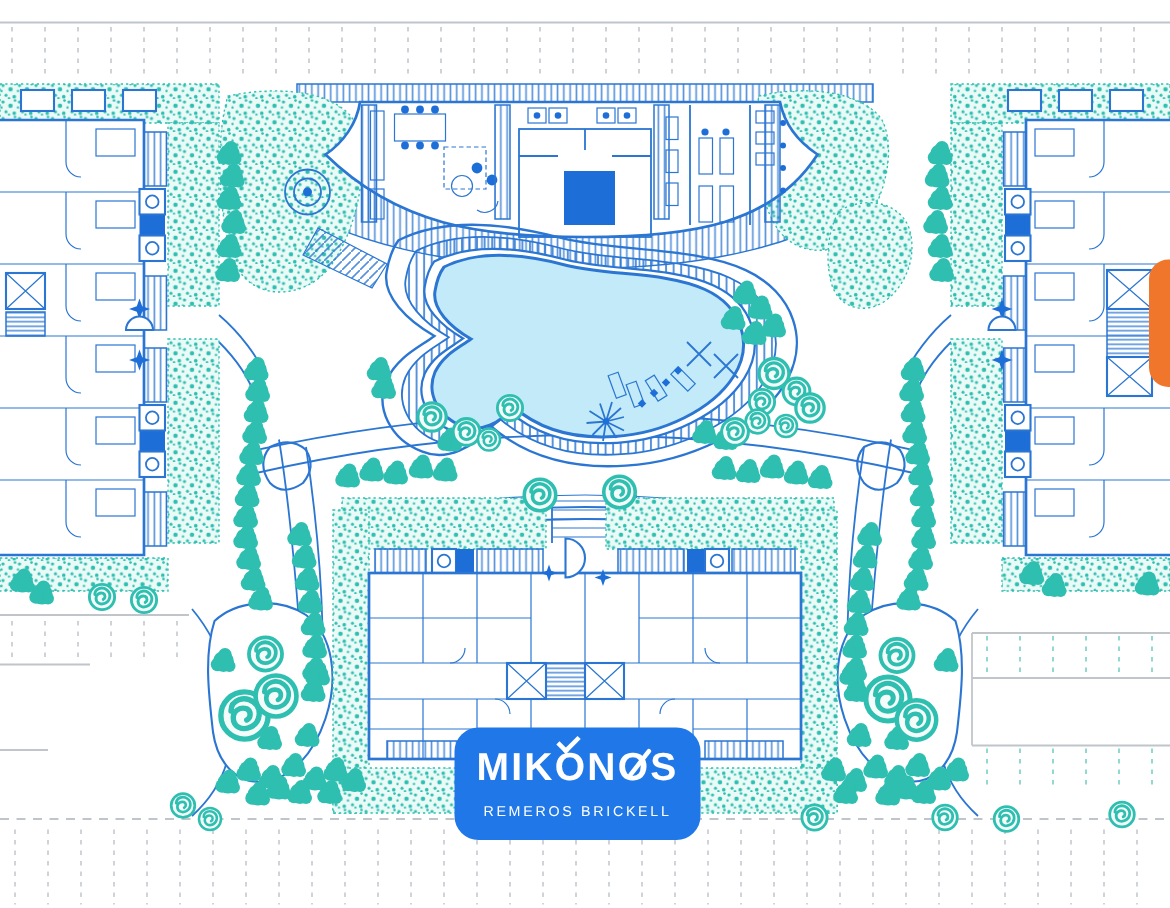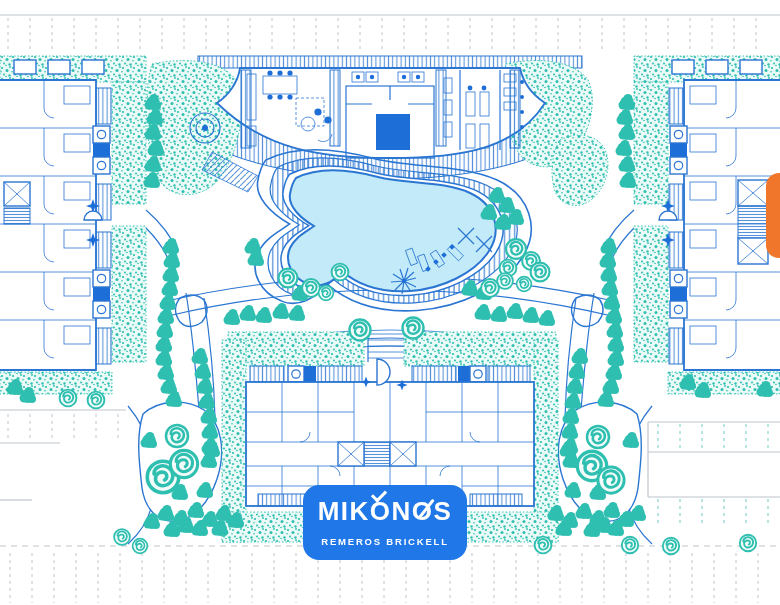--- a/index.html
+++ b/index.html
@@ -33,21 +33,21 @@
   
   .logo{position:absolute;left:303px;top:485px;width:164px;height:75px;border-radius:16px;
         background:var(--c-logo);color:#fff;text-align:center;}
   .logo-title-wrap{position:relative;width:164px;height:44px;}
   .logo-title{position:absolute;left:0;right:0;top:13px;font-size:26px;font-weight:700;
         letter-spacing:1.5px;line-height:1;}
   .accent-check{position:absolute;left:69px;top:5px;width:11px;height:6px;
         border-left:3px solid #fff;border-bottom:3px solid #fff;transform:rotate(-45deg);}
   .accent-slash{position:absolute;left:122px;top:12px;width:2.5px;height:23px;background:#fff;
         transform:rotate(38deg);border-radius:2px;}
-  .logo-sub{margin-top:7px;font-size:9.5px;font-weight:700;letter-spacing:1.8px;}
+  .logo-sub{margin-top:7px;font-size:9.5px;font-weight:400;letter-spacing:1.8px;}
 </style>
 </head>
 <body>
 
 <div class="stage">
 <svg width="780" height="605" viewBox="0 0 780 605">
   <defs>
     <pattern id="pat-vstripe" width="4.2" height="10" patternUnits="userSpaceOnUse">
       <path d="M2.1,0 V10" class="pv"></path>
     </pattern>

